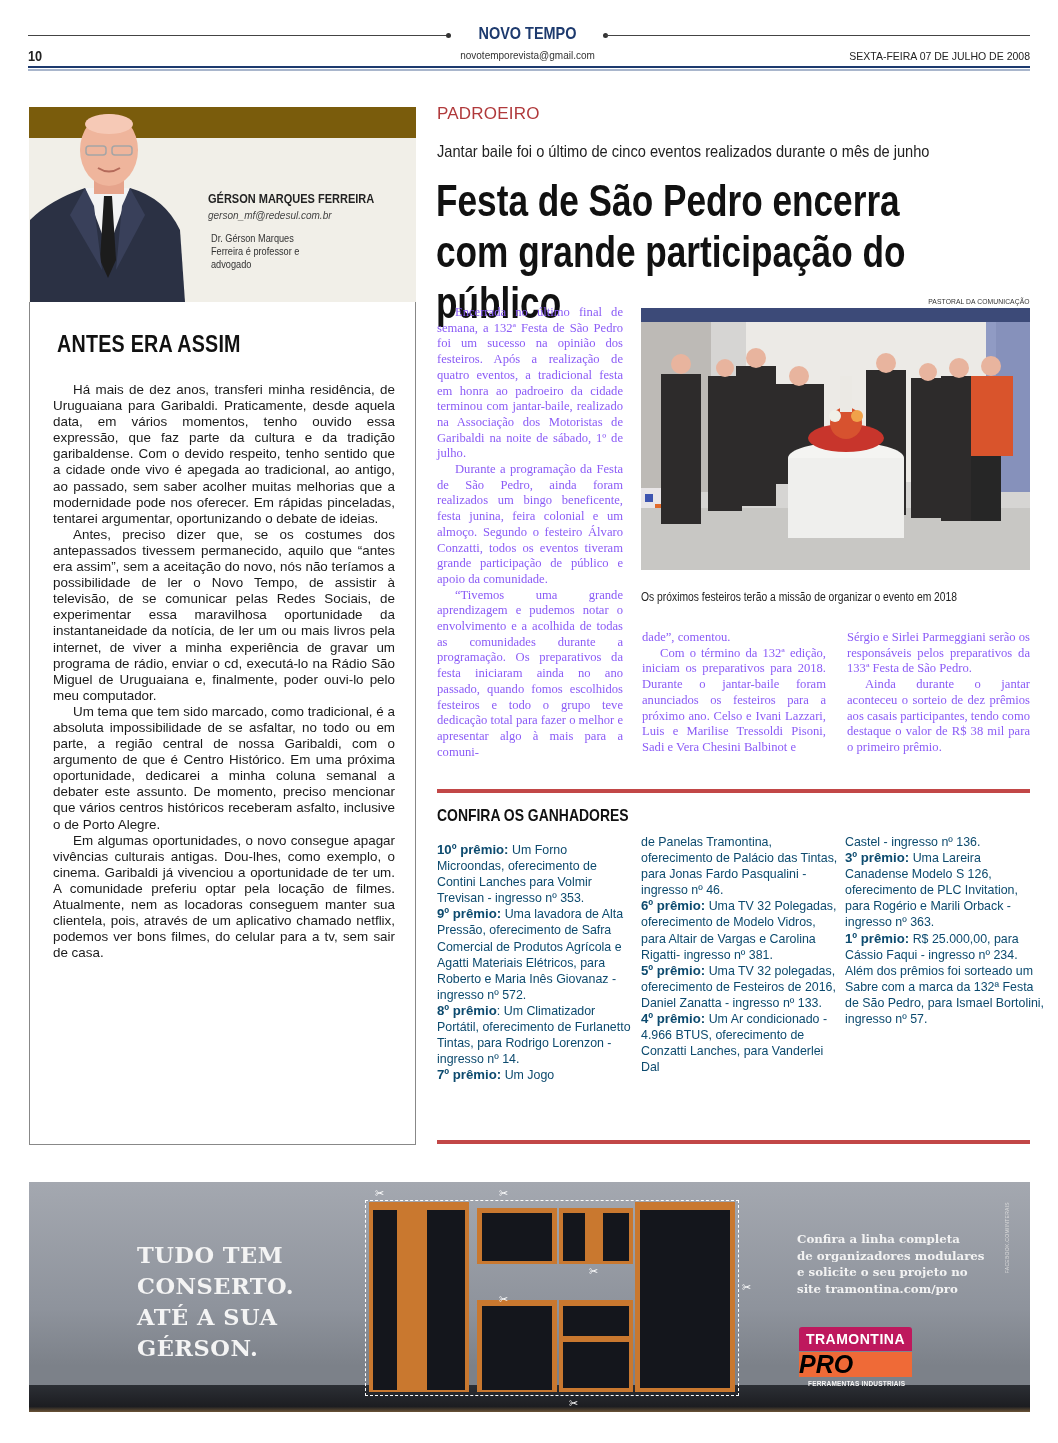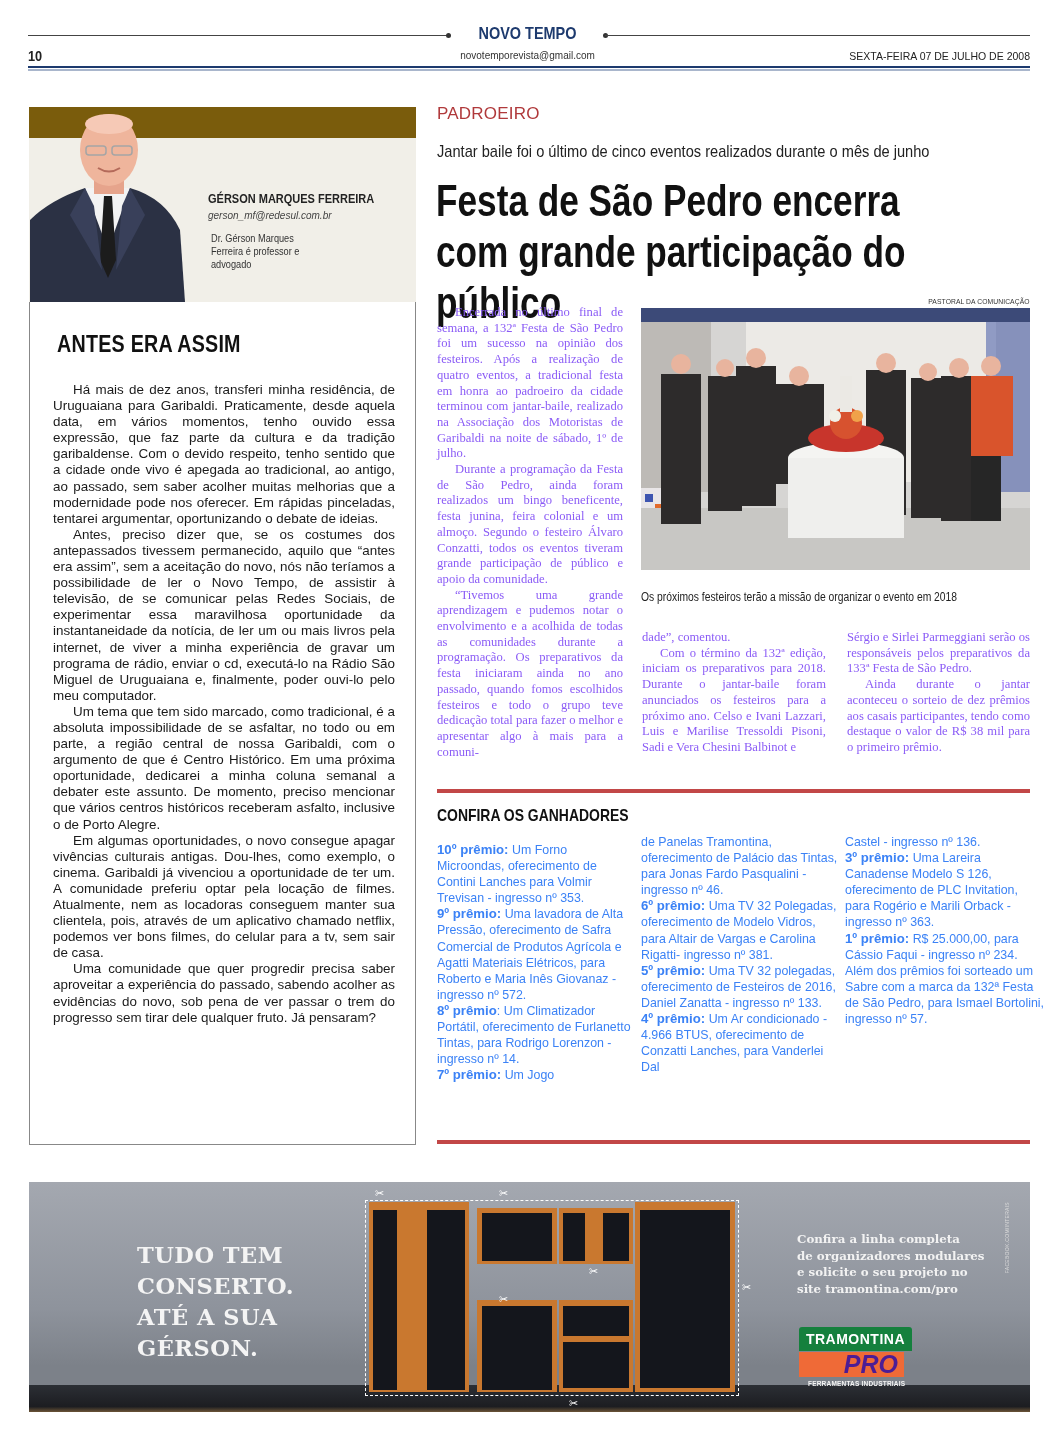--- a/index.html
+++ b/index.html
@@ -46,35 +46,35 @@
 
   .photo-credit { position: absolute; right: 28px; top: 297px; font-size: 7.5px; color: #333; letter-spacing: 0.1px; transform: scaleX(0.9); transform-origin: right; }
   .photo { position: absolute; left: 641px; top: 308px; width: 389px; height: 262px; overflow: hidden; background: #c9c7c4; }
   .caption { position: absolute; left: 641px; top: 590px; font-size: 12px; color: #222; transform: scaleX(0.86); transform-origin: left; white-space: nowrap; }
 
   .red-rule { position: absolute; left: 437px; width: 593px; height: 4px; background: #c24747; }
   .rr1 { top: 789px; }
   .rr2 { top: 1140px; }
 
   .winners-title { position: absolute; left: 437px; top: 806px; font-weight: bold; font-size: 17px; color: #111; transform: scaleX(0.82); transform-origin: left; white-space: nowrap; }
-  .win-col { position: absolute; top: 842px; width: 200px; font-size: 12.4px; line-height: 16.1px; color: #3b82f6; }
+  .win-col { position: absolute; top: 842px; width: 200px; font-size: 12.4px; line-height: 16.1px; color: #0c4a6e; }
   .win-col b { font-weight: bold; font-size: 13.2px; }
   .wc1 { left: 437px; }
   .wc2 { left: 641px; top: 834px; }
   .wc3 { left: 845px; top: 834px; }
 
   
   .ad { position: absolute; left: 29px; top: 1182px; width: 1001px; height: 230px; overflow: hidden;
     background: linear-gradient(180deg, #a4a8b0 0%, #8e939c 55%, #7c8189 80%); }
   .ad-floor { position: absolute; left: 0; bottom: 0; width: 100%; height: 27px; background: linear-gradient(180deg,#2c2f35,#1c1d21 80%,#6b5436); }
   .ad-headline { position: absolute; left: 108px; top: 58px; font-family: "DejaVu Serif", serif; font-weight: bold; font-size: 22.5px; line-height: 31px; color: #f4f4f4; letter-spacing: 0.5px; }
   .ad-tag { position: absolute; left: 768px; top: 49px; font-family: "DejaVu Serif", serif; font-size: 11.8px; line-height: 16.5px; color: #f2f2f2; font-weight: bold; }
   .ad-vert { position: absolute; left: 975px; top: 20px; font-size: 5px; color: #dcdcdc; writing-mode: vertical-rl; transform: rotate(180deg); letter-spacing: 0.3px; }
-  .logo-top { position: absolute; left: 770px; top: 145px; width: 113px; height: 24px; background: #15803d; border-radius: 3px 3px 0 0; color: #fff; font-weight: bold; font-size: 14px; text-align: center; line-height: 24px; letter-spacing: 0.5px; }
-  .logo-pro { position: absolute; left: 770px; top: 170px; width: 105px; height: 25px; background: #ef6a37; color: #4c1d95; font-weight: bold; font-style: italic; font-size: 25px; line-height: 25px; text-align: right; padding-right: 6px; }
+  .logo-top { position: absolute; left: 770px; top: 145px; width: 113px; height: 24px; background: #be185d; border-radius: 3px 3px 0 0; color: #fff; font-weight: bold; font-size: 14px; text-align: center; line-height: 24px; letter-spacing: 0.5px; }
+  .logo-pro { position: absolute; left: 770px; top: 170px; width: 113px; height: 25px; background: #ef6a37; color: #000000; font-weight: bold; font-style: italic; font-size: 25px; line-height: 25px; text-align: left; padding-right: 6px; }
   .logo-sub { position: absolute; left: 779px; top: 198px; font-weight: bold; font-size: 6.5px; color: #f4f4f4; letter-spacing: 0.2px; }
 
   .cab { position: absolute; background: #c9782f; }
   .cab-door { position: absolute; background: #14161c; }
   .dash { position: absolute; border: 1.2px dashed #ffffff; }
   .scissor { position: absolute; color: #fff; font-size: 11px; line-height: 11px; }
 </style>
 </head>
 <body>
 
@@ -109,21 +109,20 @@
 </div>
 <div class="author-name">GÉRSON MARQUES FERREIRA</div>
 <div class="author-email">gerson_mf@redesul.com.br</div>
 <div class="author-bio">Dr. Gérson Marques Ferreira é professor e advogado</div>
 <div class="col-title">ANTES ERA ASSIM</div>
 <div class="col-body">
   <p>Há mais de dez anos, transferi minha residência, de Uruguaiana para Garibaldi. Praticamente, desde aquela data, em vários momentos, tenho ouvido essa expressão, que faz parte da cultura e da tradição garibaldense.  Com o devido respeito, tenho sentido que a cidade onde vivo é apegada ao tradicional, ao antigo, ao passado, sem saber acolher muitas melhorias que a modernidade pode nos oferecer. Em rápidas pinceladas, tentarei argumentar, oportunizando o debate de ideias.</p>
   <p>Antes, preciso dizer que, se os costumes dos antepassados tivessem permanecido, aquilo  que “antes  era assim”, sem a aceitação do novo, nós não teríamos a possibilidade de ler o Novo Tempo, de assistir à televisão, de se comunicar pelas Redes Sociais, de experimentar essa maravilhosa oportunidade da instantaneidade da notícia, de ler um ou mais livros pela internet, de viver a minha experiência de gravar um programa de rádio, enviar o cd, executá-lo na Rádio São Miguel de Uruguaiana e, finalmente, poder ouvi-lo pelo meu computador.</p>
   <p>Um tema que tem sido marcado, como  tradicional,  é a absoluta impossibilidade de se asfaltar, no todo ou em parte, a região central de nossa Garibaldi, com o argumento de que é Centro Histórico. Em uma próxima oportunidade, dedicarei a minha coluna semanal a debater este assunto. De momento, preciso mencionar que vários centros históricos receberam asfalto, inclusive o de Porto Alegre.</p>
   <p>Em algumas oportunidades, o novo consegue apagar vivências culturais antigas. Dou-lhes, como exemplo, o cinema. Garibaldi já vivenciou a oportunidade de ter um. A comunidade preferiu optar pela locação de filmes. Atualmente, nem as locadoras conseguem manter sua clientela, pois, através de um aplicativo chamado netflix,  podemos ver bons filmes, do celular para a tv, sem sair de casa.</p>
-  <p>Uma comunidade  que quer progredir precisa saber aproveitar a experiência do passado,  sabendo acolher as evidências do novo, sob pena de ver passar o trem do progresso sem tirar dele qualquer fruto. Já pensaram?</p>
 </div>
 
 <div class="kicker">PADROEIRO</div>
 <div class="deck">Jantar baile foi o último de cinco eventos realizados durante o mês de junho</div>
 <div class="headline">Festa de São Pedro encerra com grande participação do público</div>
 
 <div class="body-col bc1">
   <p>Encerrada no último final de semana, a 132ª Festa de São Pedro foi um sucesso na opinião dos festeiros. Após a realização de quatro eventos, a tradicional festa em honra ao padroeiro da cidade terminou com jantar-baile, realizado na Associação dos Motoristas de Garibaldi na noite de sábado, 1º de julho.</p>
   <p>Durante a programação da Festa de São Pedro, ainda foram realizados um bingo beneficente, festa junina, feira colonial e um almoço. Segundo o festeiro Álvaro Conzatti, todos os eventos tiveram grande participação de público e apoio da comunidade.</p>
   <p>“Tivemos uma grande aprendizagem e pudemos notar o envolvimento e a acolhida de todas as comunidades durante a programação. Os preparativos da festa iniciaram ainda no ano passado, quando fomos escolhidos festeiros e todo o grupo teve dedicação total para fazer o melhor e apresentar algo à mais para a comuni-</p>

